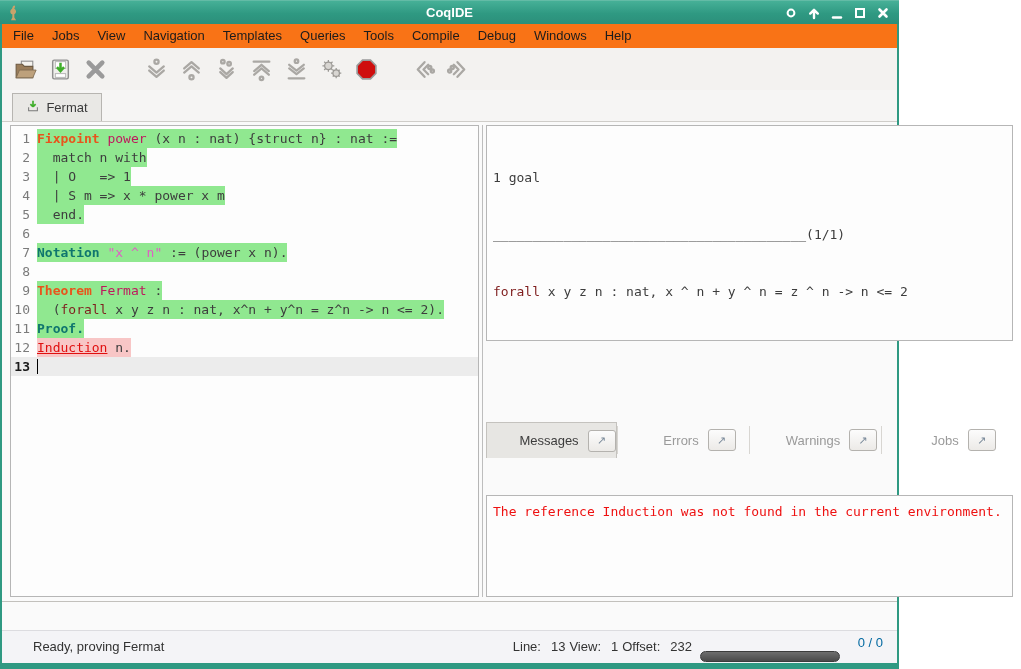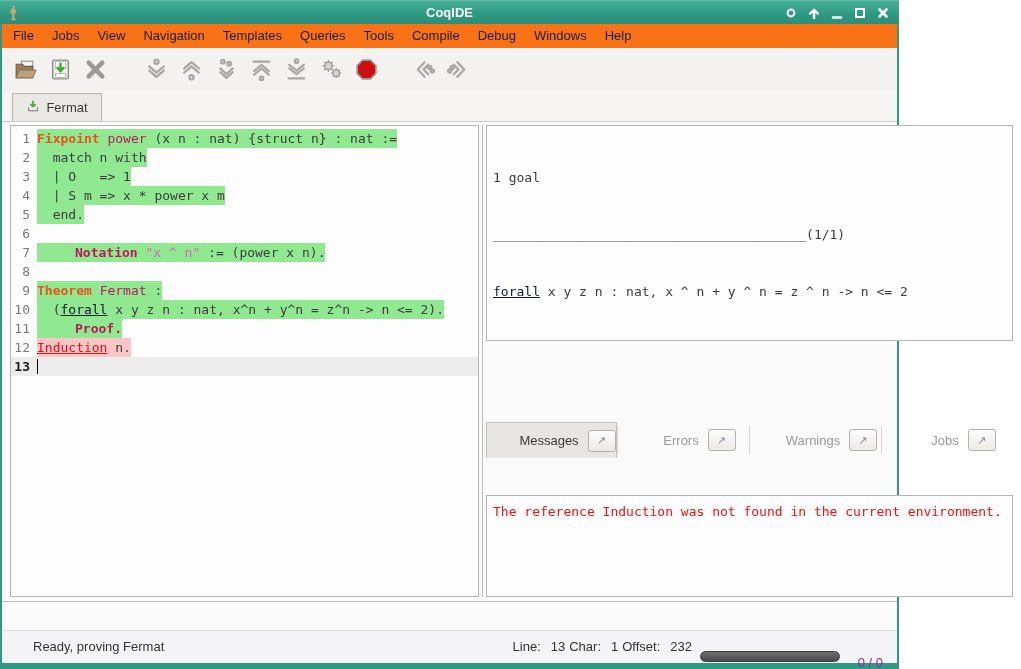--- a/index.html
+++ b/index.html
@@ -44,24 +44,24 @@
 
   
   .crow { height:19px; display:flex; align-items:center; font-family:"DejaVu Sans Mono", monospace; font-size:13px; white-space:pre; }
   .crow.cur { background:#ececec; }
   .gut { flex:0 0 26px; text-align:right; padding-right:7px; color:#7b7b7b; }
   .gut.gcur { color:#1a1a1a; font-weight:bold; }
   .lwrap { display:inline-block; height:19px; line-height:19px; }
   .hok { background:#90e890; }
   .herr { background:#f8c6c6; }
   .tok-kw  { color:#e8541c; font-weight:bold; }
-  .tok-kw2 { color:#be185d; font-weight:bold;padding-left:38px; }
+  .tok-kw2 { color:#0f766e; font-weight:bold; }
   .tok-id  { color:#be185d; }
   .tok-str { color:#e05fc4; }
-  .tok-grn { color:#0f172a;text-decoration:underline; }
+  .tok-grn { color:#7f1d1d; }
   .tok-pl  { color:#3d3d3d; }
   .tok-errw{ color:#e01010; text-decoration:underline; }
   .caret { display:inline-block; width:1px; height:15px; background:#000; vertical-align:middle; }
 
   
   .hgap { height:7px; }
   .panel-tabs { height:36px; display:flex; align-items:stretch; }
   .ptab { flex:0 0 131px; display:flex; align-items:center; justify-content:center; gap:9px; position:relative;padding-left:32px; }
   .ptab.active { background:#e7e6e3; border:1px solid #c4c2be; border-bottom:none; }
   .ptab-label { color:#9a9a9a; }
@@ -72,21 +72,21 @@
             display:flex; align-items:center; justify-content:center; }
   .msg-pane { flex:1; }
   .msg-text { padding:8px 6px; font-family:"DejaVu Sans Mono", monospace; font-size:13px; color:#ee1111; white-space:pre; }
 
   
   .bottom-strip { height:29px; background:#fafafa; border-top:1px solid #c2c0bc; }
   .statusbar { height:33px; background:#f4f4f7; border-top:1px solid #dcdce0; position:relative; }
   .status-left { position:absolute; left:31px; top:8px; color:#333; }
   .status-pos { position:absolute; right:201px; top:8px; color:#333; display:flex; }
   .status-pos .v { margin:0 4px 0 10px; }
-  .status-jobs { position:absolute; right:14px; top:24px; color:#a21caf; }
+  .status-jobs { position:absolute; right:14px; top:4px; color:#0369a1; }
   .status-slider { position:absolute; right:57px; bottom:1px; width:140px; height:11px;
                    background:linear-gradient(#6e6e6e,#4a4a4a); border:1px solid #3c3c3c; border-radius:6px; }
 </style>
 </head>
 <body>
 
 <div class="window">
 
   <div class="titlebar">
     <span class="app-icon">
@@ -294,21 +294,21 @@
       </div>
     </div>
   </div>
 
   <div class="bottom-strip"></div>
   <div class="statusbar">
     <span class="status-left">Ready, proving Fermat</span>
     <span class="status-pos">
       <span>Line:</span>
       <span class="v">13</span>
-      <span>Char:</span>
+      <span>View:</span>
       <span class="v">1</span>
       <span>Offset:</span>
       <span class="v">232</span>
     </span>
     <span class="status-slider"></span>
     <span class="status-jobs">0 / 0</span>
   </div>
 
 </div>
 

